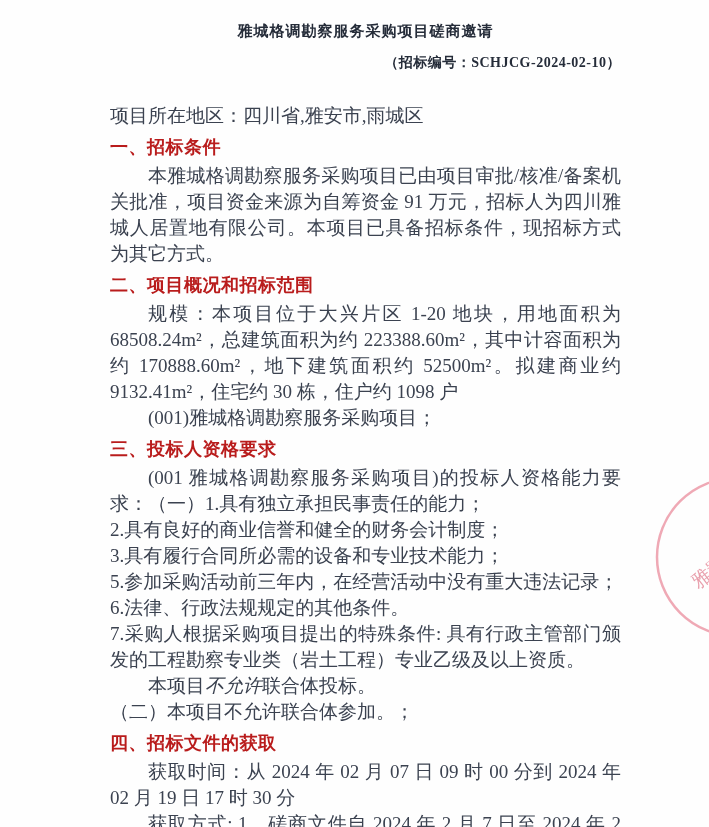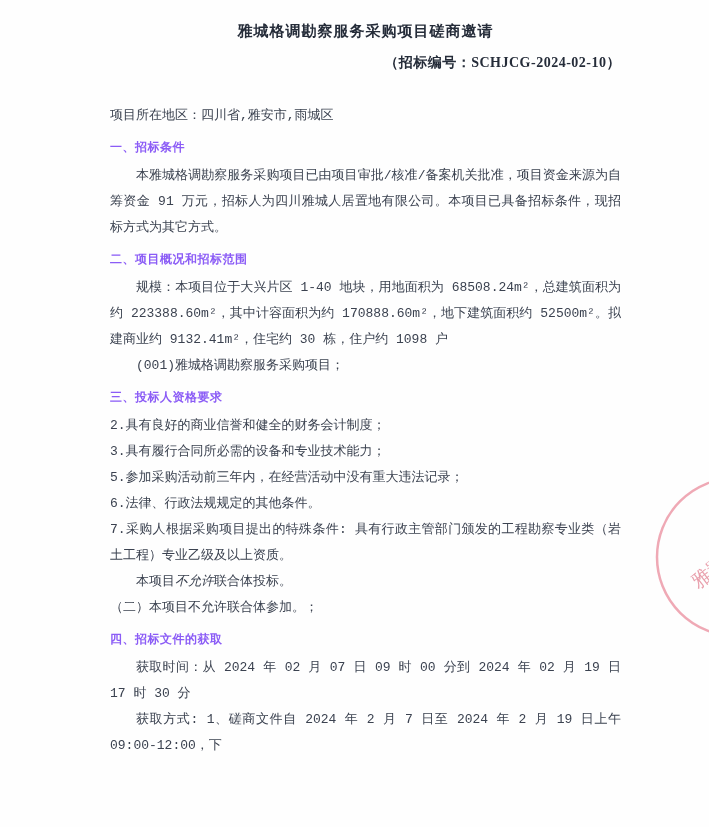--- a/index.html
+++ b/index.html
@@ -31,35 +31,34 @@
   .subtitle {
     text-align:right;
     font-weight:bold;
     font-size:14px;
     letter-spacing:0.5px;
     line-height:23px;
     margin-top:8px;
     color:#252c39;
   }
   .line {
-    font-size:13px;
+    font-size:19px;
     line-height:26px;
     margin:0;
     text-align:justify;
-    font-family:Liberation Mono, monospace;
   }
   .loc { margin-top:29px; }
   .ind { text-indent:2em; }
   h2.sec {
-    font-size:12px;
+    font-size:18px;
     font-weight:bold;
     line-height:26px;
     letter-spacing:0.5px;
     margin:5px 0 3px 0;
-    color:#8b5cf6;
+    color:#b91c1c;
   }
   .italic { font-style:italic; }
   .stamp {
     position:absolute;
     left:636px; top:457px;
     pointer-events:none;
   }
 </style>
 </head>
 <body>
@@ -69,24 +68,25 @@
 
     <div class="title">雅城格调勘察服务采购项目磋商邀请</div>
     <div class="subtitle">（招标编号：SCHJCG-2024-02-10）</div>
 
     <p class="line loc">项目所在地区：四川省,雅安市,雨城区</p>
 
     <h2 class="sec">一、招标条件</h2>
     <p class="line ind">本雅城格调勘察服务采购项目已由项目审批/核准/备案机关批准，项目资金来源为自筹资金 91 万元，招标人为四川雅城人居置地有限公司。本项目已具备招标条件，现招标方式为其它方式。</p>
 
     <h2 class="sec">二、项目概况和招标范围</h2>
-    <p class="line ind">规模：本项目位于大兴片区 1-40 地块，用地面积为 68508.24m²，总建筑面积为约 223388.60m²，其中计容面积为约 170888.60m²，地下建筑面积约 52500m²。拟建商业约 9132.41m²，住宅约 30 栋，住户约 1098 户</p>
+    <p class="line ind">规模：本项目位于大兴片区 1-20 地块，用地面积为 68508.24m²，总建筑面积为约 223388.60m²，其中计容面积为约 170888.60m²，地下建筑面积约 52500m²。拟建商业约 9132.41m²，住宅约 30 栋，住户约 1098 户</p>
     <p class="line ind">(001)雅城格调勘察服务采购项目；</p>
 
     <h2 class="sec">三、投标人资格要求</h2>
+    <p class="line ind">(001 雅城格调勘察服务采购项目)的投标人资格能力要求：（一）1.具有独立承担民事责任的能力；</p>
     <p class="line">2.具有良好的商业信誉和健全的财务会计制度；</p>
     <p class="line">3.具有履行合同所必需的设备和专业技术能力；</p>
     <p class="line">5.参加采购活动前三年内，在经营活动中没有重大违法记录；</p>
     <p class="line">6.法律、行政法规规定的其他条件。</p>
     <p class="line">7.采购人根据采购项目提出的特殊条件: 具有行政主管部门颁发的工程勘察专业类（岩土工程）专业乙级及以上资质。</p>
     <p class="line ind"><span>本项目</span><span class="italic">不允许</span><span>联合体投标。</span></p>
     <p class="line">（二）本项目不允许联合体参加。；</p>
 
     <h2 class="sec">四、招标文件的获取</h2>
     <p class="line ind">获取时间：从 2024 年 02 月 07 日 09 时 00 分到 2024 年 02 月 19 日 17 时 30 分</p>

